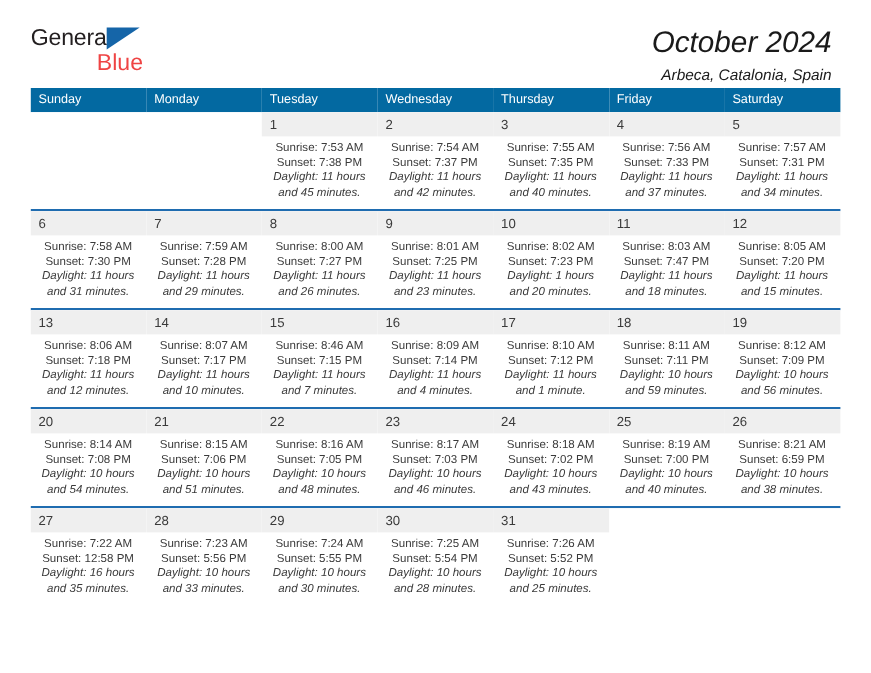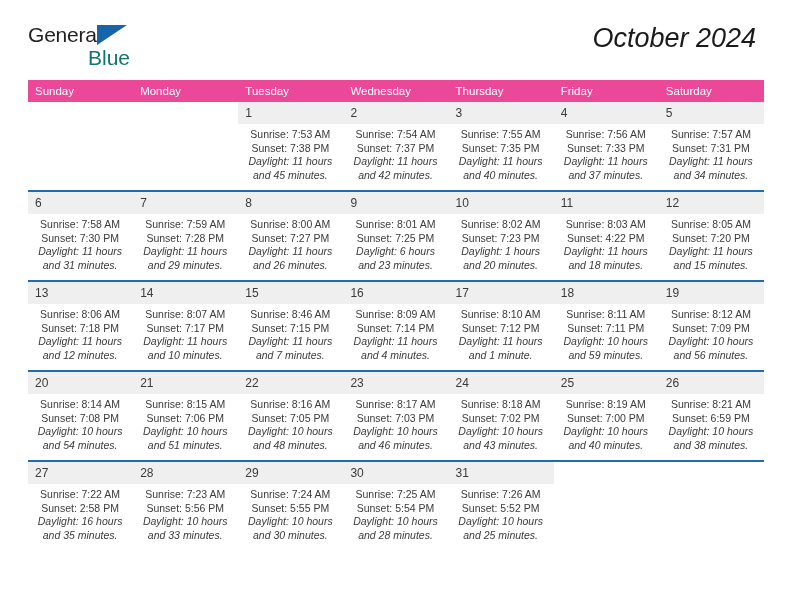--- a/index.html
+++ b/index.html
@@ -53,21 +53,21 @@
     width: 0;
     height: 0;
     border-left: 30px solid #1565a8;
     border-bottom: 20px solid transparent;
   }
   .brand-bottom {
     margin-top: 2px;
     margin-left: 60px;
     font-size: 21px;
     line-height: 22px;
-    color: #0f766e;
+    color: #ef4444;
     white-space: nowrap;
   }
 
   .titles {
     text-align: right;
     font-style: italic;
   }
   .cal-title {
     font-size: 27px;
     line-height: 32px;
@@ -85,21 +85,21 @@
 
   
   .calendar {
     width: 736px;
     margin-top: 8px;
     border-collapse: collapse;
     table-layout: fixed;
   }
 
   .calendar th {
-    background: #ec4899;
+    background: #0369a1;
     color: #ffffff;
     font-size: 11.5px;
     font-weight: normal;
     text-align: left;
     padding: 5px 0 5px 7px;
     height: 21px;
     box-sizing: border-box;
   }
 
   .week-sep td {
@@ -153,20 +153,21 @@
     <div class="brand">
       <div class="brand-top">
         <span>General</span>
         <span class="brand-triangle"></span>
       </div>
       <div class="brand-bottom">Blue</div>
     </div>
 
     <div class="titles">
       <h1 class="cal-title">October 2024</h1>
+      <h2 class="cal-subtitle">Arbeca, Catalonia, Spain</h2>
     </div>
 
   </div>
 
   <table class="calendar">
     <thead>
       <tr>
         <th>Sunday</th>
         <th>Monday</th>
         <th>Tuesday</th>
@@ -251,36 +252,36 @@
               <div>Sunrise: 8:00 AM</div>
               <div>Sunset: 7:27 PM</div>
               <div class="daylight">Daylight: 11 hours and 26 minutes.</div>
             </div>
           </td>
           <td class="day">
             <div class="daynum">9</div>
             <div class="info">
               <div>Sunrise: 8:01 AM</div>
               <div>Sunset: 7:25 PM</div>
-              <div class="daylight">Daylight: 6 hours and 23 minutes.</div>
+              <div class="daylight">Daylight: 11 hours and 23 minutes.</div>
             </div>
           </td>
           <td class="day">
             <div class="daynum">10</div>
             <div class="info">
               <div>Sunrise: 8:02 AM</div>
               <div>Sunset: 7:23 PM</div>
               <div class="daylight">Daylight: 1 hours and 20 minutes.</div>
             </div>
           </td>
           <td class="day">
             <div class="daynum">11</div>
             <div class="info">
               <div>Sunrise: 8:03 AM</div>
-              <div>Sunset: 4:22 PM</div>
+              <div>Sunset: 7:47 PM</div>
               <div class="daylight">Daylight: 11 hours and 18 minutes.</div>
             </div>
           </td>
           <td class="day">
             <div class="daynum">12</div>
             <div class="info">
               <div>Sunrise: 8:05 AM</div>
               <div>Sunset: 7:20 PM</div>
               <div class="daylight">Daylight: 11 hours and 15 minutes.</div>
             </div>
@@ -409,21 +410,21 @@
           </td>
         </tr>
         <tr class="week-sep">
           <td colspan="7"></td>
         </tr>
         <tr>
           <td class="day">
             <div class="daynum">27</div>
             <div class="info">
               <div>Sunrise: 7:22 AM</div>
-              <div>Sunset: 2:58 PM</div>
+              <div>Sunset: 12:58 PM</div>
               <div class="daylight">Daylight: 16 hours and 35 minutes.</div>
             </div>
           </td>
           <td class="day">
             <div class="daynum">28</div>
             <div class="info">
               <div>Sunrise: 7:23 AM</div>
               <div>Sunset: 5:56 PM</div>
               <div class="daylight">Daylight: 10 hours and 33 minutes.</div>
             </div>

